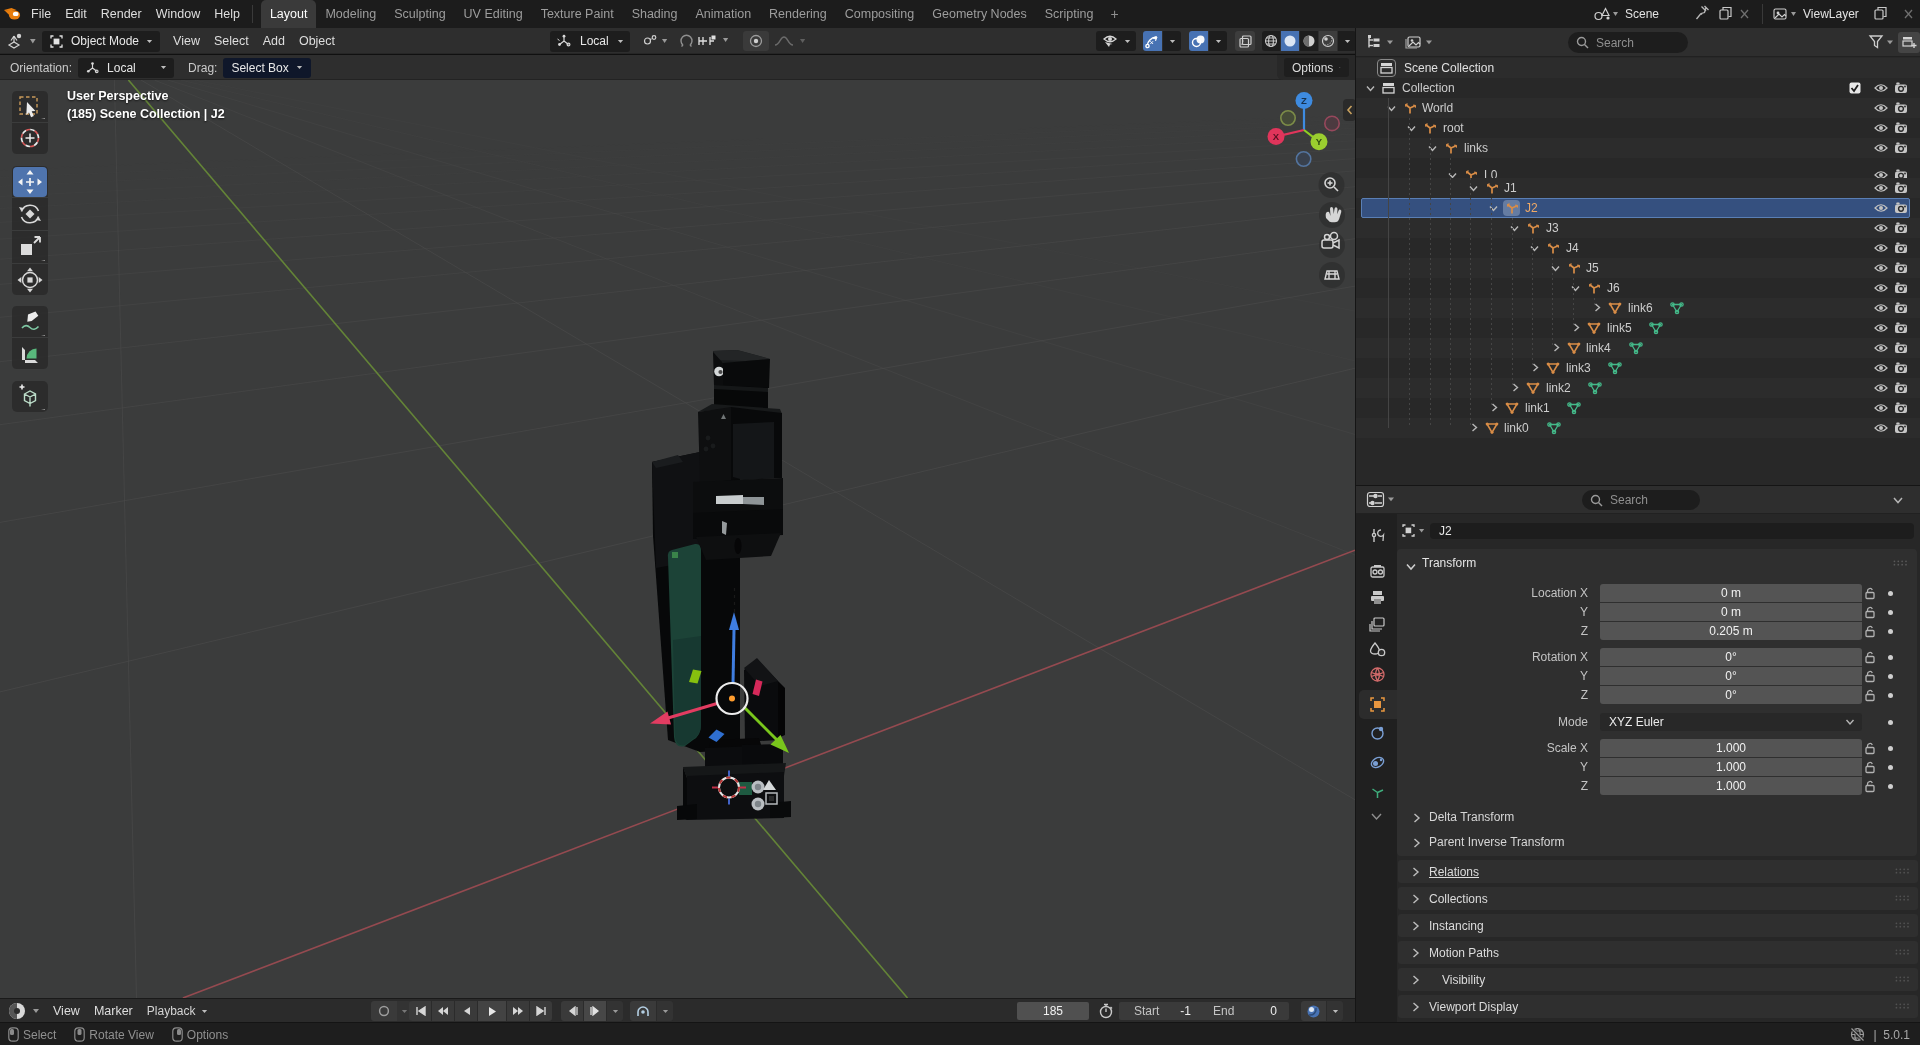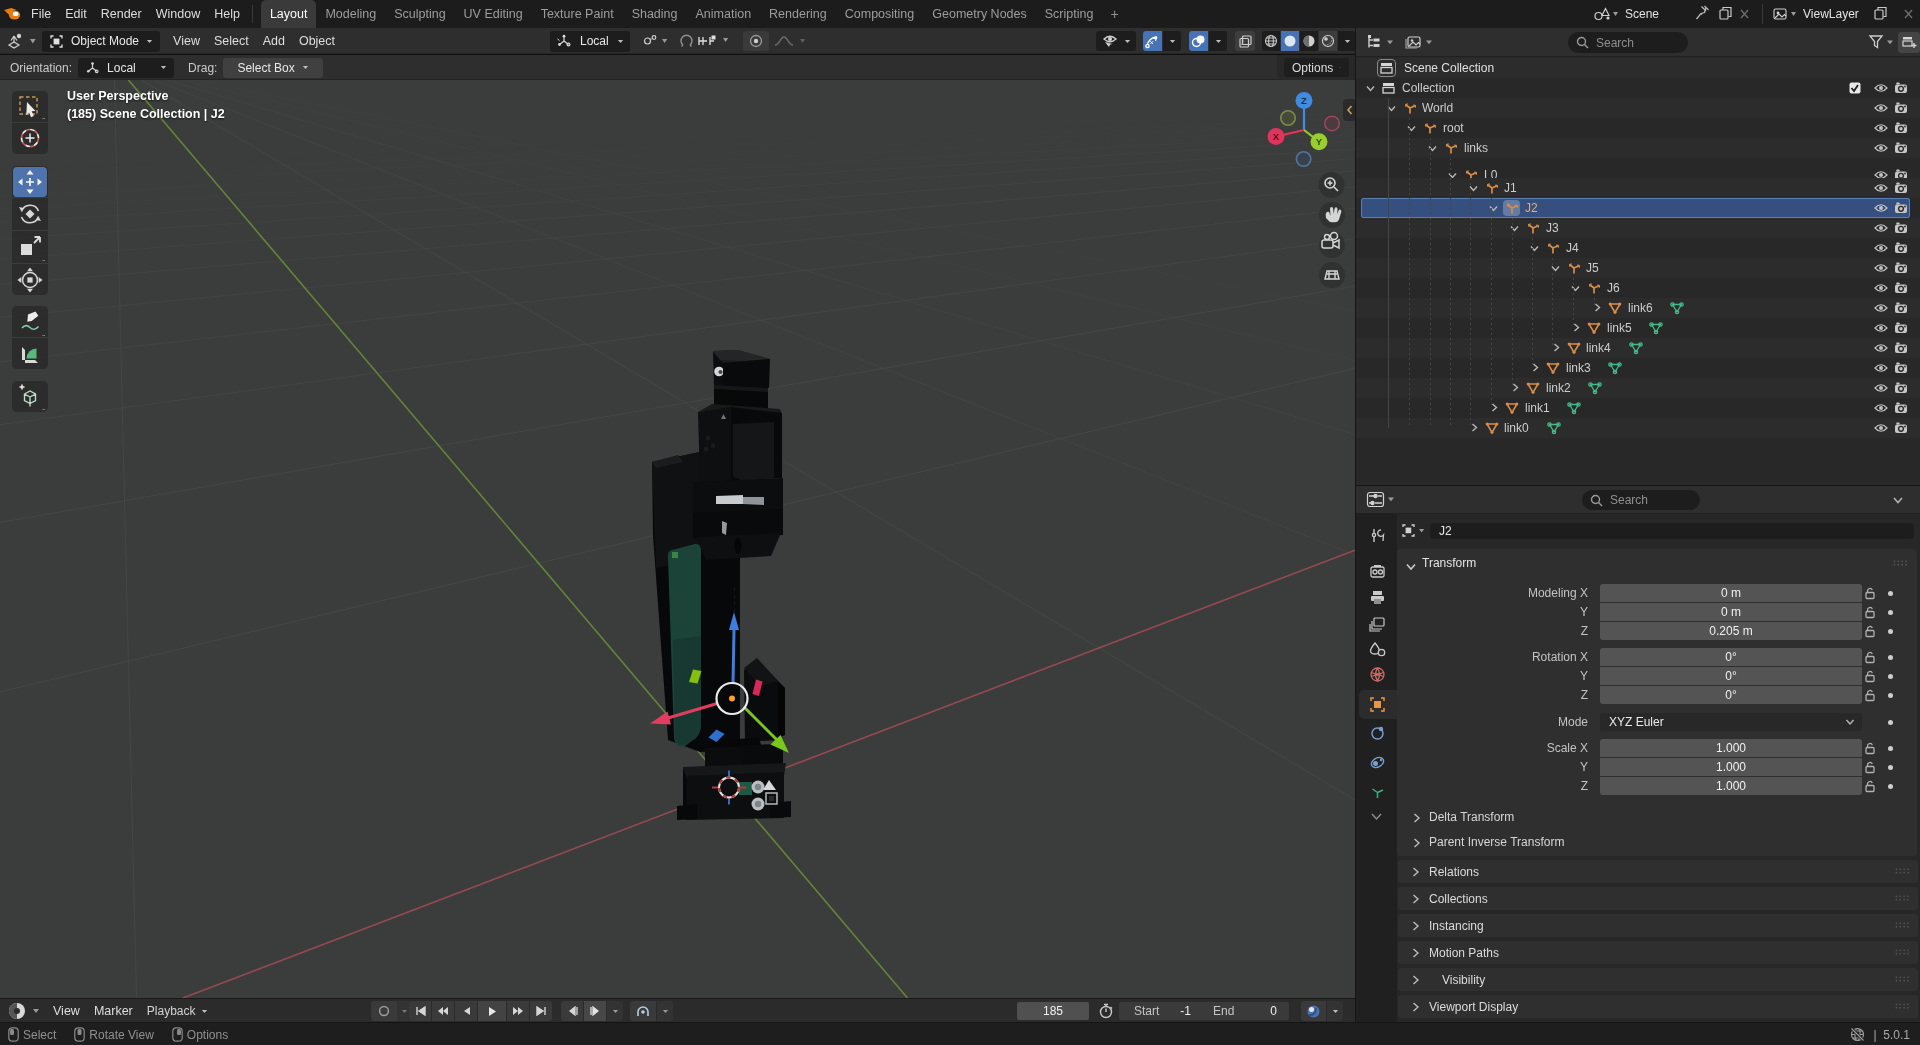--- a/index.html
+++ b/index.html
@@ -277,21 +277,21 @@
           <circle cx="3.5" cy="10.5" r="1.4" fill="#d8d8d8" stroke="none"></circle>
           <circle cx="12.5" cy="10.5" r="1.4"></circle>
         </g>
       </svg>
       <span style="color:#e8e8e8;margin-left:7px;">Local</span>
       <svg class="chev" viewBox="0 0 8 8" style="margin-left:auto;">
           <path d="M1,2.4 l3,3.4 3,-3.4 z" fill="#bdbdbd"></path>
         </svg>
     </div>
     <span style="color:#cacaca;margin-left:14px;">Drag:</span>
-    <div class="row" style="background:#404040;border-radius:3px;height:20px;padding:0 14px;margin-left:6px;">
+    <div class="row" style="background:#0f172a;border-radius:3px;height:20px;padding:0 8px;margin-left:6px;">
       <span style="color:#e8e8e8;">Select Box</span>
       <svg class="chev" viewBox="0 0 8 8" style="margin-left:7px;">
           <path d="M1,2.4 l3,3.4 3,-3.4 z" fill="#bdbdbd"></path>
         </svg>
     </div>
   </div>
   <div class="abs" style="left:1277px;top:0;width:78px;height:25px;background:#282828;border-radius:0 0 0 6px;">
     <div class="row" style="background:#1e1e1e;border-radius:3px;height:19px;margin:3px 6px 0 7px;padding:0 8px;justify-content:center;">
       <span style="color:#dcdcdc;">Options</span>
       <svg class="chev" viewBox="0 0 8 8" style="margin-left:6px;">
@@ -1366,21 +1366,21 @@
         <circle cx="2" cy="1.5" r="1"></circle>
         <circle cx="6.5" cy="1.5" r="1"></circle>
         <circle cx="11" cy="1.5" r="1"></circle>
         <circle cx="15.5" cy="1.5" r="1"></circle>
         <circle cx="2" cy="5.5" r="1"></circle>
         <circle cx="6.5" cy="5.5" r="1"></circle>
         <circle cx="11" cy="5.5" r="1"></circle>
         <circle cx="15.5" cy="5.5" r="1"></circle>
       </g>
     </svg>
-<div class="abs" style="left:60px;top:100px;width:172px;text-align:right;color:#c3c3c3;">Modeling X</div>
+<div class="abs" style="left:60px;top:100px;width:172px;text-align:right;color:#c3c3c3;">Location X</div>
 <div class="abs fieldgrey" style="left:244px;top:98px;width:262px;height:18px;line-height:18px;border-radius:3px 3px 0 0;">0 m</div>
 <svg class="abs" style="left:508px;top:101px;" width="12" height="13" viewBox="0 0 12 13">
 <rect x="2" y="5.5" width="8" height="6" rx="1" fill="none" stroke="#b2b2b2" stroke-width="1.3"></rect>
 <path d="M3.5,5.5 v-1.5 a2.5,2.5 0 0 1 4.8,-1" fill="none" stroke="#b2b2b2" stroke-width="1.3"></path>
     </svg>
 <div class="abs dot" style="left:532px;top:105px;"></div>
 <div class="abs" style="left:60px;top:119px;width:172px;text-align:right;color:#c3c3c3;">Y</div>
 <div class="abs fieldgrey" style="left:244px;top:117px;width:262px;height:18px;line-height:18px;border-radius:0;">0 m</div>
 <svg class="abs" style="left:508px;top:120px;" width="12" height="13" viewBox="0 0 12 13">
 <rect x="2" y="5.5" width="8" height="6" rx="1" fill="none" stroke="#b2b2b2" stroke-width="1.3"></rect>
@@ -1449,21 +1449,21 @@
     </svg>
 <div class="abs" style="left:73px;top:324px;color:#d6d6d6;">Delta Transform</div>
 <svg class="abs" style="left:57px;top:352px;" width="8" height="10" viewBox="0 0 8 10">
       <path d="M1.5,1 l4.5,4 -4.5,4" stroke="#bdbdbd" stroke-width="1.4" fill="none"></path>
     </svg>
 <div class="abs" style="left:73px;top:349px;color:#d6d6d6;">Parent Inverse Transform</div>
 <div class="panel-h" style="top:374px;">
 <svg style="margin-left:14px;" width="8" height="10" viewBox="0 0 8 10">
         <path d="M1.5,1 l4.5,4 -4.5,4" stroke="#bdbdbd" stroke-width="1.4" fill="none"></path>
       </svg>
-<span style="margin-left:9px;">Relations</span>
+<span style="margin-left:9px;text-decoration:underline;">Relations</span>
 <svg class="grip" style="top:8px;" width="17" height="7" viewBox="0 0 17 7">
         <g fill="#6f6f6f">
           <circle cx="2" cy="1.5" r="1"></circle>
           <circle cx="6.5" cy="1.5" r="1"></circle>
           <circle cx="11" cy="1.5" r="1"></circle>
           <circle cx="15.5" cy="1.5" r="1"></circle>
           <circle cx="2" cy="5.5" r="1"></circle>
           <circle cx="6.5" cy="5.5" r="1"></circle>
           <circle cx="11" cy="5.5" r="1"></circle>
           <circle cx="15.5" cy="5.5" r="1"></circle>

